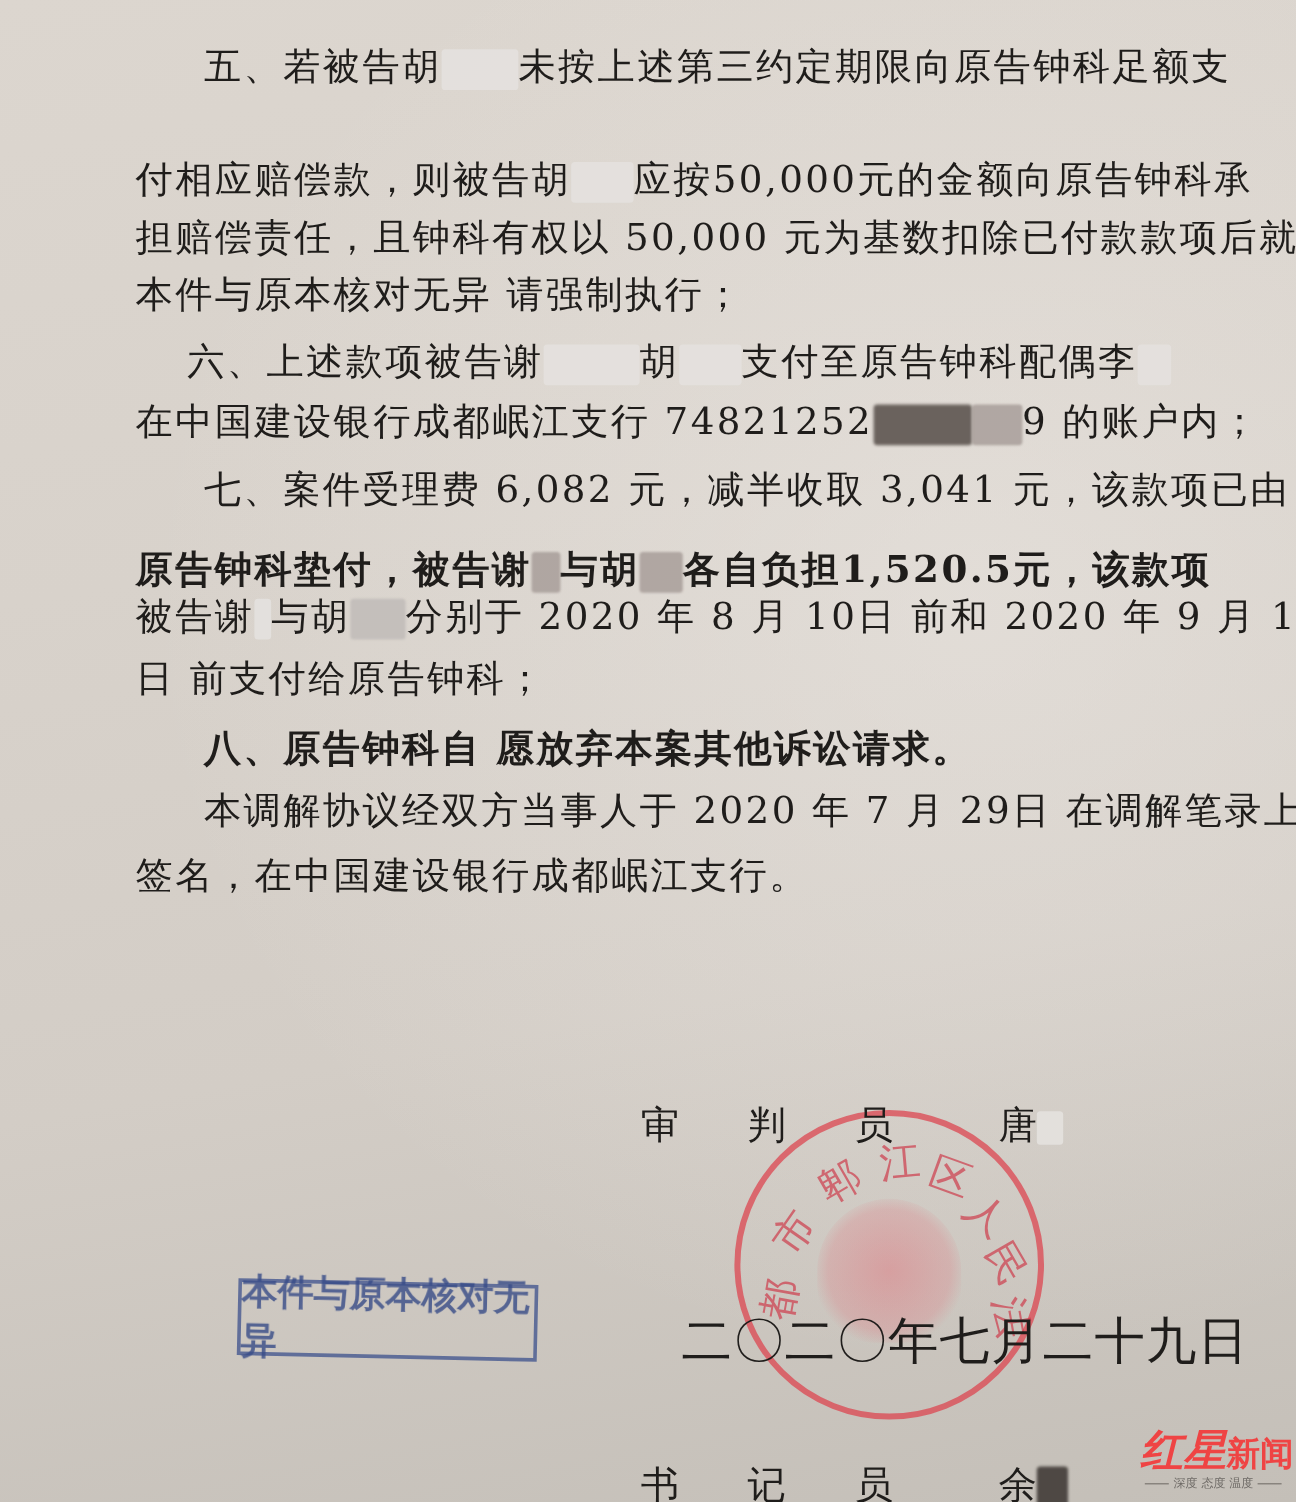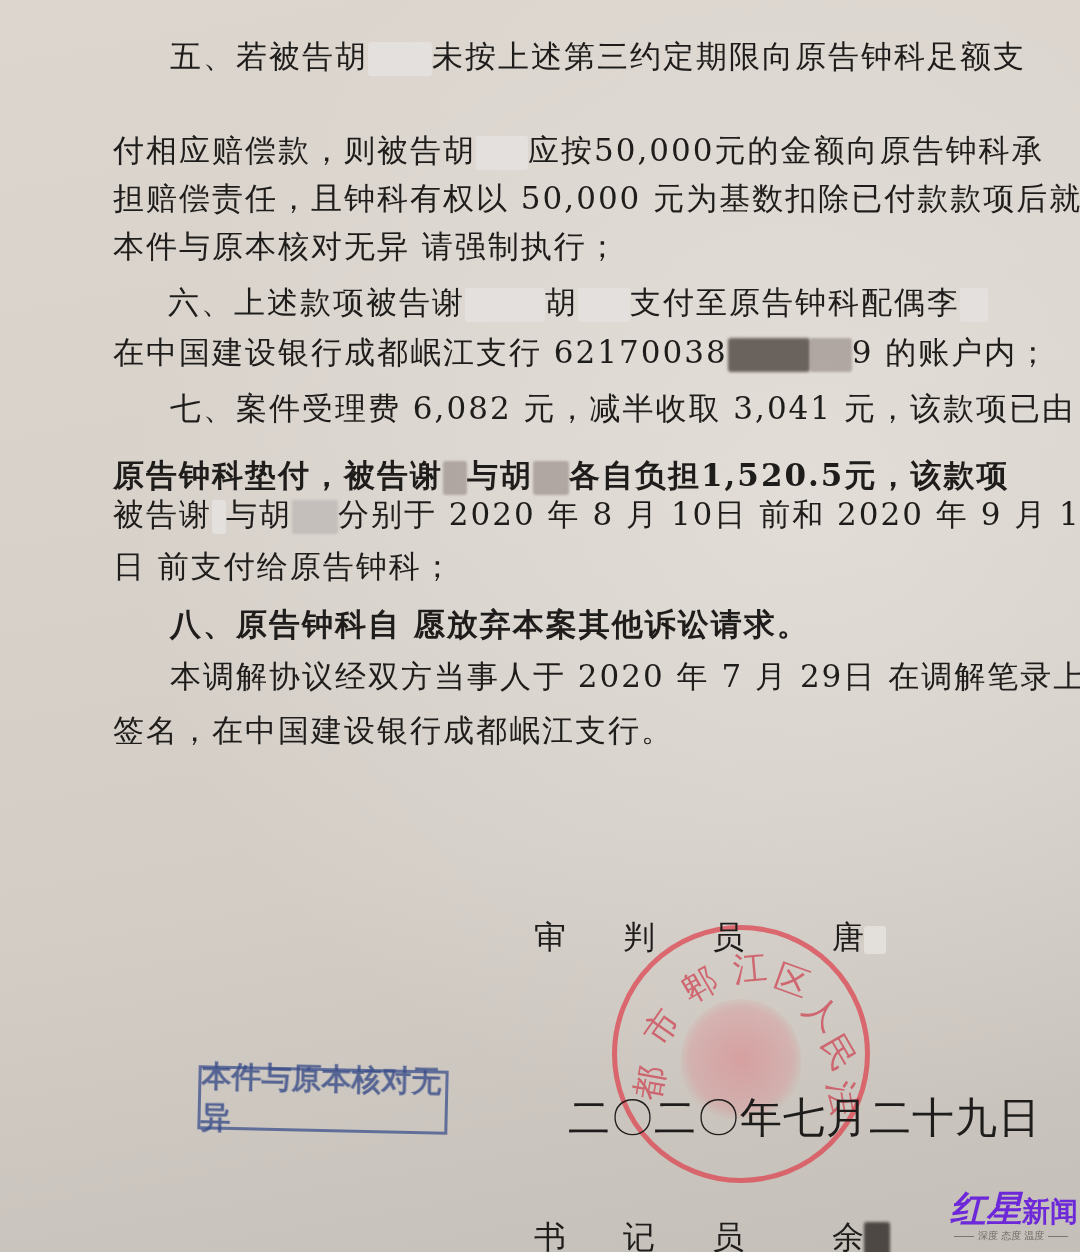--- a/index.html
+++ b/index.html
@@ -59,21 +59,21 @@
   .stamp-text {
     font-size: 30px; color: rgba(55,75,135,0.8); letter-spacing: 0px;
     font-family: "DejaVu Sans", sans-serif; font-weight: bold;
     filter: blur(0.6px);
   }
   .logo {
     position: absolute; left: 950px; top: 1185px; width: 124px; height: 62px;
   }
   .logo-main {
     position: absolute; left: 0; top: 0; white-space: nowrap;
-    color: #6d28d9; font-weight: bold;
+    color: #ef4444; font-weight: bold;
   }
   .logo-hong { font-size: 36px; font-style: italic; font-family: "DejaVu Serif", serif; }
   .logo-xw { font-size: 28px; font-family: "DejaVu Serif", serif; }
   .logo-tag {
     position: absolute; left: 0; top: 44px; width: 124px;
     font-size: 10px; color: #6e6a66; text-align: left; white-space: nowrap;
     font-family: "DejaVu Sans", sans-serif;
   }
   .logo-tag::before, .logo-tag::after {
     content: ""; display: inline-block; width: 20px; height: 1px; background: #7a7570;
@@ -91,25 +91,25 @@
 <div class="line" style="left:113px; top:130px;">
   <span>付相应赔偿款，则被告胡</span><span class="redact light" style="width:52px;"></span><span>应按50,000元的金额向原告钟科承</span>
 </div>
 <div class="line" style="left:113px; top:178px;">
   <span>担赔偿责任，且钟科有权以 50,000 元为基数扣除已付款款项后就</span>
 </div>
 <div class="line" style="left:113px; top:226px;">
   <span>本件与原本核对无异 请强制执行；</span>
 </div>
 
-<div class="line" style="left:168px; top:282px;">
+<div class="line" style="left:156px; top:282px;">
   <span>六、上述款项被告谢</span><span class="redact light" style="width:80px;"></span><span>胡</span><span class="redact light" style="width:52px;"></span><span>支付至原告钟科配偶李</span><span class="redact light" style="width:28px;"></span>
 </div>
 <div class="line" style="left:113px; top:332px;">
-  <span>在中国建设银行成都岷江支行 62170038</span><span class="redact dark" style="width:82px; background:#6a625d;"></span><span class="redact mid" style="width:42px;"></span><span>9 的账户内；</span>
+  <span>在中国建设银行成都岷江支行 74821252</span><span class="redact dark" style="width:82px; background:#6a625d;"></span><span class="redact mid" style="width:42px;"></span><span>9 的账户内；</span>
 </div>
 
 <div class="line" style="left:170px; top:388px;">
   <span>七、案件受理费 6,082 元，减半收取 3,041 元，该款项已由</span>
 </div>
 <div class="line" style="left:113px; top:455px;font-weight:bold;">
   <span>原告钟科垫付，被告谢</span><span class="redact mid" style="width:24px;"></span><span>与胡</span><span class="redact mid" style="width:36px;"></span><span>各自负担1,520.5元，该款项</span>
 </div>
 <div class="line" style="left:113px; top:494px;">
   <span>被告谢</span><span class="redact light" style="width:14px;"></span><span>与胡</span><span class="redact mid" style="width:46px; background:rgba(190,185,182,0.8);"></span><span>分别于 2020 年 8 月 10日 前和 2020 年 9 月 1</span>

